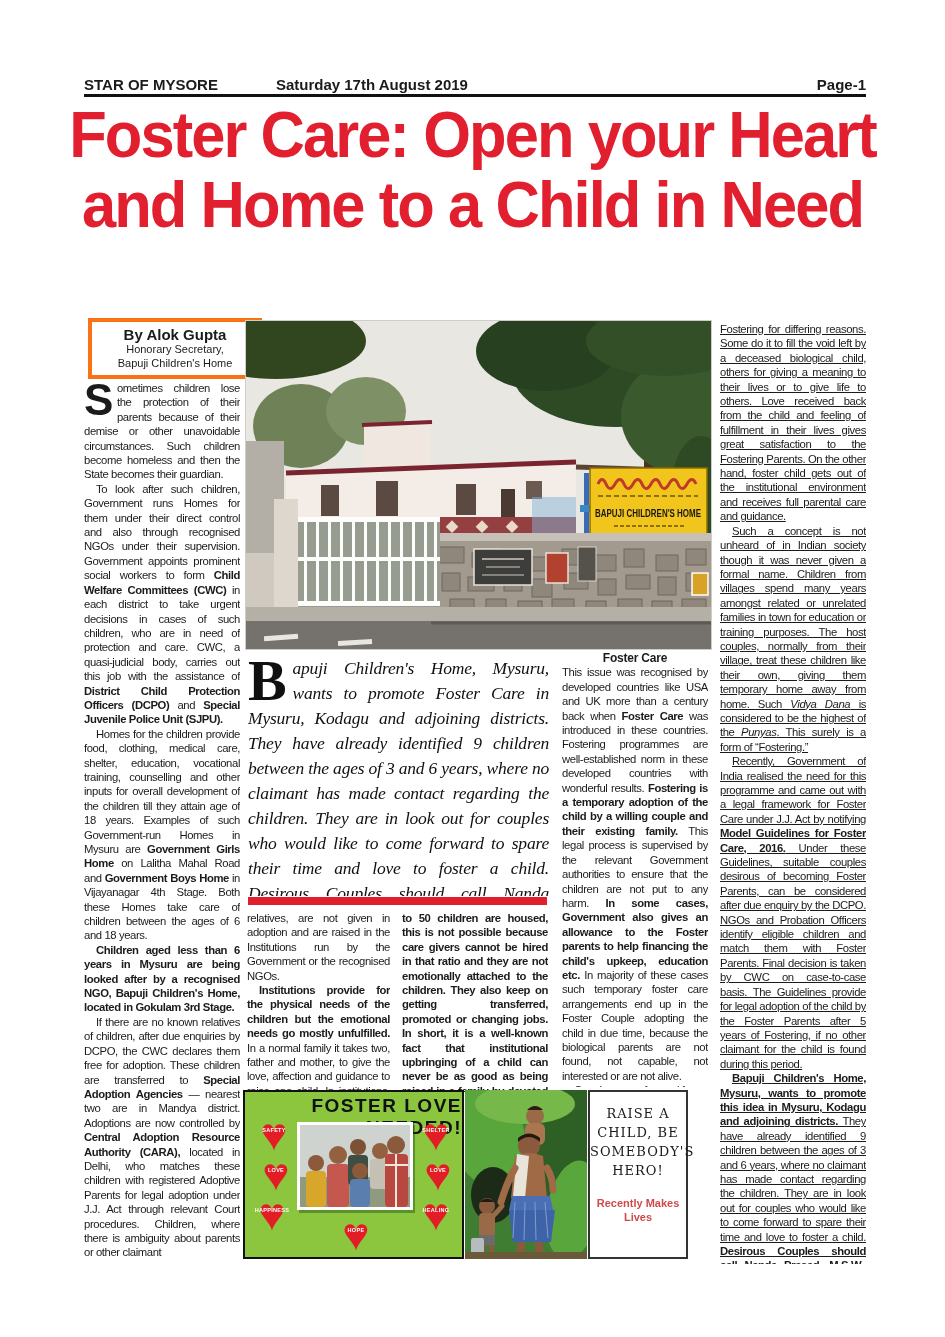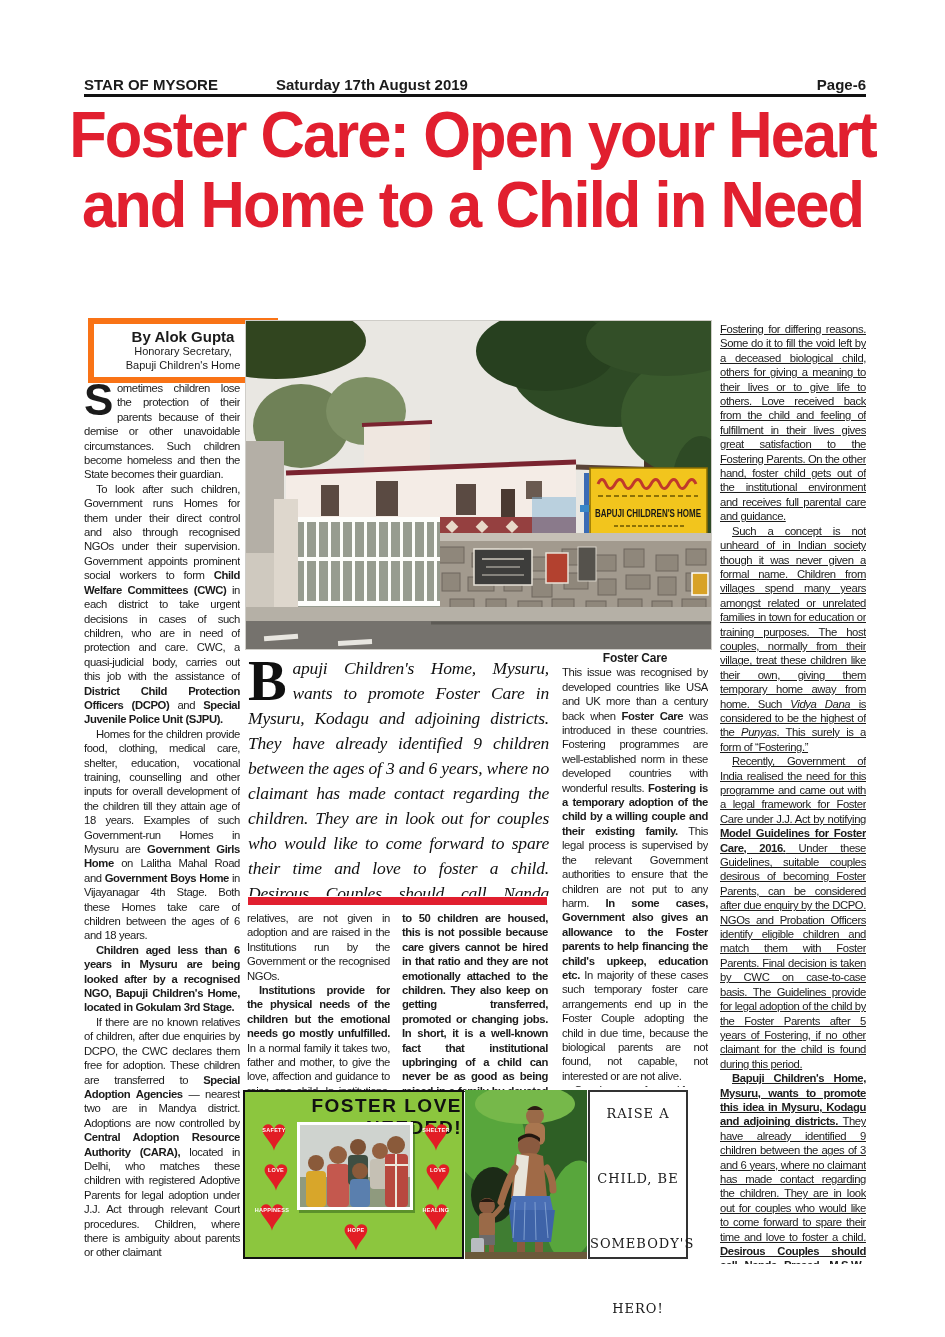--- a/index.html
+++ b/index.html
@@ -14,22 +14,22 @@
   .rule{position:absolute;left:84px;top:94px;width:782px;height:3px;background:#111;}
 
   
   .headline{position:absolute;left:0;top:100px;width:945px;text-align:center;
             color:#e11f2f;font-weight:bold;font-size:64px;line-height:70px;
             letter-spacing:-2px;transform:scaleX(0.96);}
   .subhead{position:absolute;left:0;top:243px;width:945px;text-align:center;
            font-size:33px;line-height:40px;color:#1c1c1c;}
 
   
-  .byline{position:absolute;left:88px;top:318px;width:138px;border:6px solid #f97316;
-          text-align:center;padding:4px 20px 5px;}
+  .byline{position:absolute;left:88px;top:318px;width:138px;border:4px solid #f97316;
+          text-align:center;padding:4px 14px 5px;}
   .byline .b1{font-weight:bold;font-size:15px;}
   .byline .b2{font-size:11px;line-height:13.5px;}
 
   
   .col{position:absolute;font-size:11.3px;line-height:14.4px;letter-spacing:-0.4px;
        text-align:justify;overflow:hidden;hyphens:auto;}
   .col p{margin:0;text-indent:12px;}
   .col p.noind{text-indent:0;}
   .b{font-weight:bold;}
   .i{font-style:italic;}
@@ -67,34 +67,34 @@
   .heart .lb{position:absolute;left:0;top:13px;width:100%;font-size:5.5px;font-weight:bold;
              color:#fff;letter-spacing:.3px;}
   .h-saf{left:6px;top:22px;}  .h-lov1{left:8px;top:62px;}  .h-hap{left:4px;top:102px;}
   .h-she{left:168px;top:22px;}.h-lov2{left:170px;top:62px;}.h-hea{left:168px;top:102px;}
   .h-hop{left:88px;top:122px;}
 
   .poster-man{position:absolute;left:465px;top:1090px;width:122px;height:169px;overflow:hidden;}
   .poster-hero{position:absolute;left:588px;top:1090px;width:100px;height:169px;background:#fff;
                border:2px solid #333;box-sizing:border-box;text-align:center;}
   .poster-hero .ln{font-family:"DejaVu Serif",serif;font-size:13px;line-height:19px;
-                   letter-spacing:1px;color:#1a1a1a;margin-top:46px;}
+                   letter-spacing:1px;color:#1a1a1a;}
   .poster-hero .ln:first-child{margin-top:12px;}
   .poster-hero .tag{margin-top:16px;font-weight:bold;font-size:11px;line-height:14px;
                     color:#cf4a4a;white-space:pre-line;}
 </style>
 </head>
 <body>
 
 <div class="page">
 
   <div class="hdr">
     <span class="paper">STAR OF MYSORE</span>
     <span class="date">Saturday 17th August 2019</span>
-    <span class="pg">Page-6</span>
+    <span class="pg">Page-1</span>
   </div>
   <div class="rule"></div>
 
   <div class="headline">
     <div>Foster Care: Open your Heart</div>
     <div>and Home to a Child in Need</div>
   </div>
   <div class="subhead">
   </div>
 

